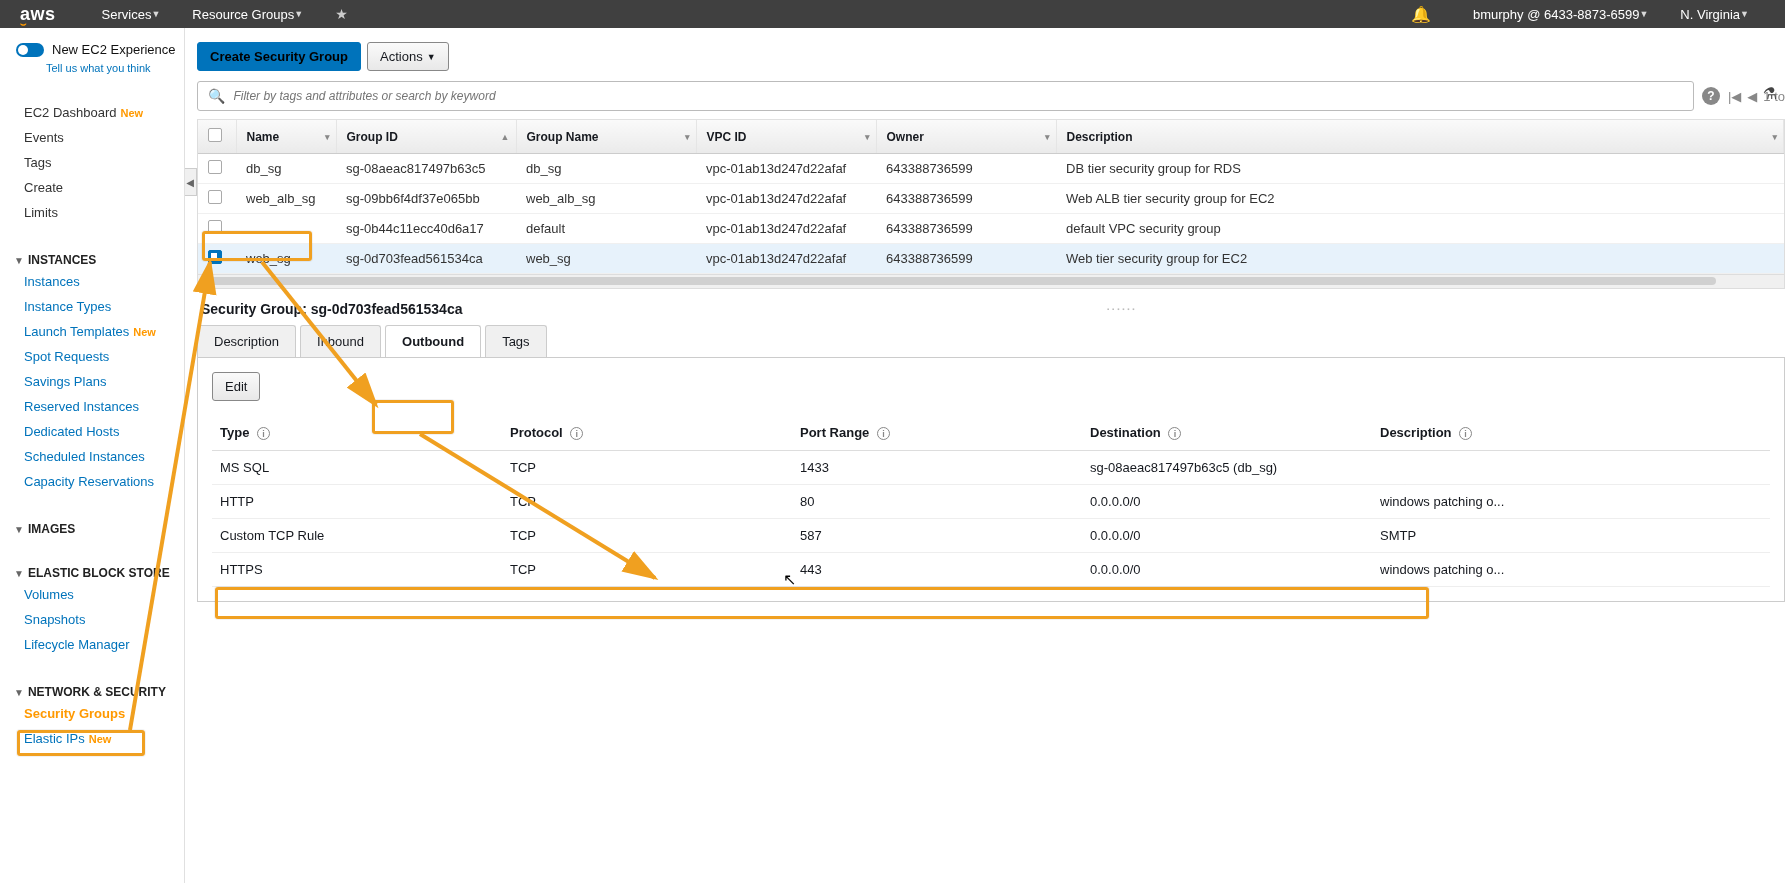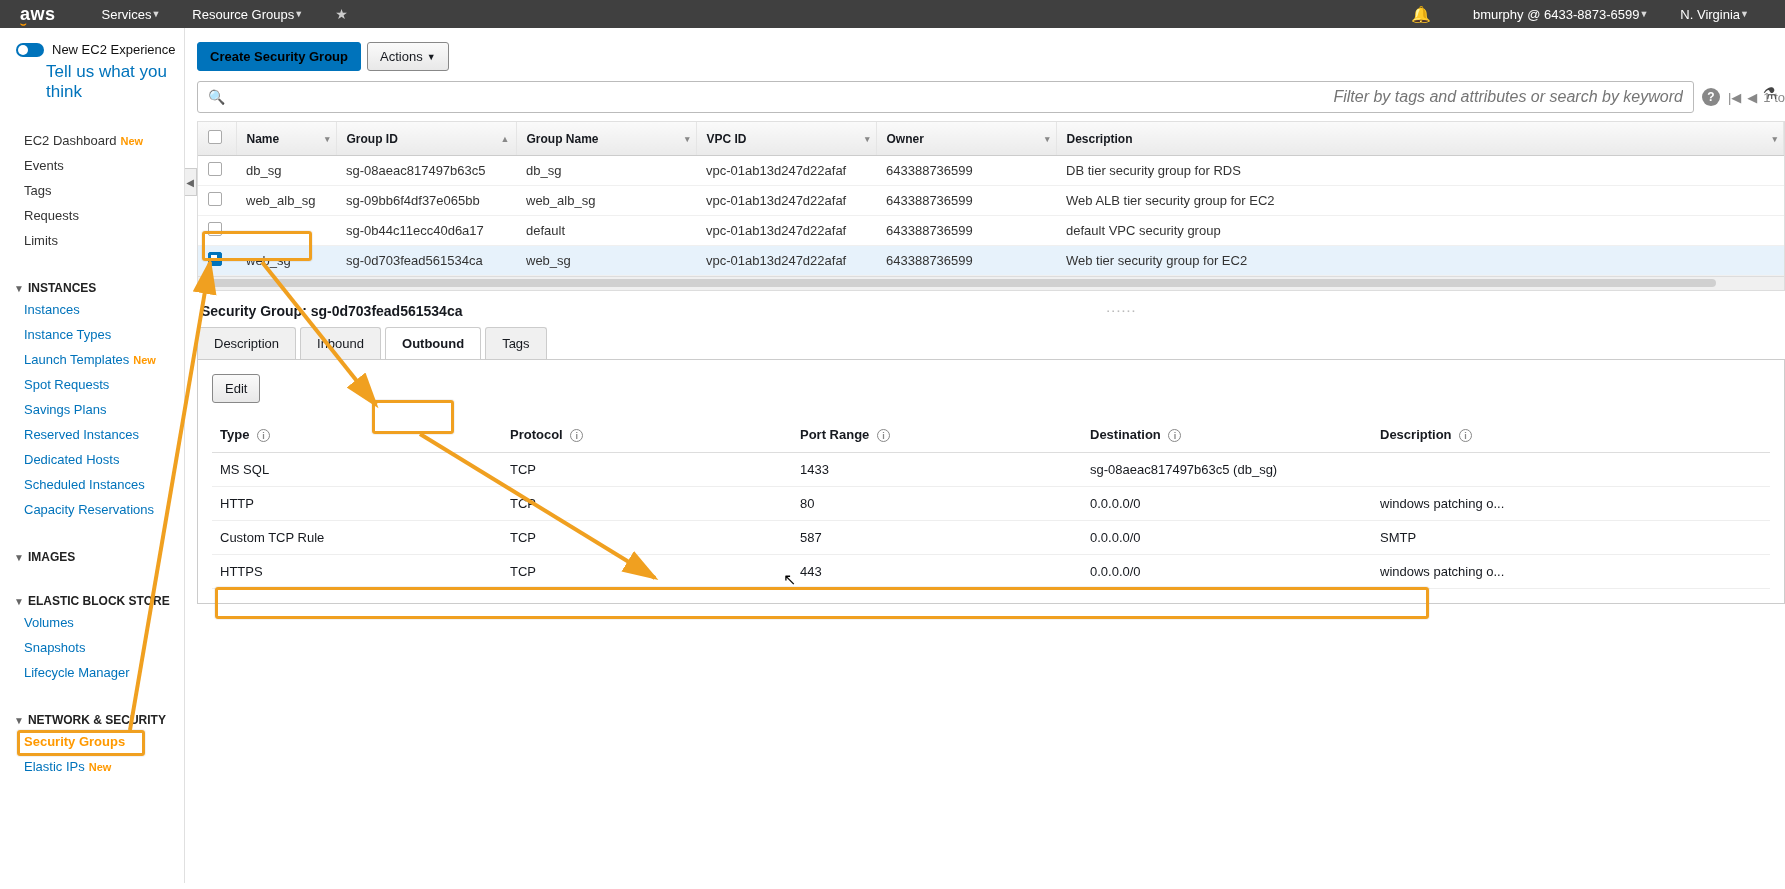--- a/index.html
+++ b/index.html
@@ -17,21 +17,21 @@
 
 
 .layout { display: flex; height: calc(100% - 34px); }
 .sidebar { width: 185px; flex-shrink: 0; border-right: 1px solid #e0e0e0; overflow-y: auto; padding: 10px 0 10px 10px; height: 100%; position: relative; }
 .sidebar::-webkit-scrollbar { width: 10px; }
 .sidebar::-webkit-scrollbar-thumb { background: #c0c0c0; border-radius: 5px; }
 .sidebar-toggle-row { display: flex; align-items: center; gap: 8px; padding: 4px 6px; }
 .toggle { width: 28px; height: 14px; background: #0073bb; border-radius: 7px; position: relative; }
 .toggle::after { content:''; position:absolute; left:2px; top:2px; width:10px; height:10px; background:#fff; border-radius:50%; }
 .sidebar .exp-label { font-size: 13px; color: #111; }
-.sidebar .exp-sub { font-size: 17px; color: #0073bb; margin-left: 36px; margin-top: 1px; }
+.sidebar .exp-sub { font-size: 11px; color: #0073bb; margin-left: 36px; margin-top: 1px; }
 .sidebar .section { margin-top: 26px; }
 .sidebar .section-header { display: flex; align-items: center; gap: 4px; font-weight: bold; font-size: 12px; color: #222; padding: 2px 4px; cursor: pointer; }
 .sidebar .section-header .tri { font-size: 10px; color: #666; }
 .sidebar .link { padding: 5px 8px 5px 14px; color: #0073bb; font-size: 13px; cursor: pointer; display: block; }
 .sidebar .link.plain { color: #333; }
 .sidebar .badge-new { color: #ff9900; font-size: 11px; font-weight: bold; margin-left: 4px; }
 .sidebar .active { color: #ff9900; font-weight: bold; }
 
 .main { flex: 1; display: flex; flex-direction: column; padding: 14px 0 0 12px; position: relative; overflow: hidden; }
 .collapse-btn { position: absolute; left: -2px; top: 140px; width: 14px; height: 28px; background: #f0f0f0; border: 1px solid #ccc; display: flex; align-items: center; justify-content: center; font-size: 10px; color: #666; cursor: pointer; }
@@ -40,21 +40,21 @@
 .toolbar { display: flex; gap: 6px; margin-bottom: 10px; }
 .btn { padding: 6px 12px; border: 1px solid #888; border-radius: 3px; background: linear-gradient(#fafafa, #e8e8e8); font-size: 13px; cursor: pointer; display: inline-flex; align-items: center; gap: 4px; }
 .btn-primary { background: #0073bb; border-color: #0073bb; color: #000000; font-weight: bold; }
 .btn .caret { font-size: 9px; }
 .flask-icon { position:absolute; right:8px; top:56px; font-size:16px; color:#444; }
 
 
 .search-row { display: flex; align-items: center; gap: 8px; margin-bottom: 8px; }
 .search-box { flex: 1; border: 1px solid #bbb; border-radius: 3px; padding: 6px 10px; display: flex; align-items: center; gap: 8px; background: #fff; }
 .search-box .mag { color: #888; font-size: 14px; }
-.search-box input { border: none; outline: none; flex: 1; font-size: 16px; color: #555; font-style: italic; text-align: right; }
+.search-box input { border: none; outline: none; flex: 1; font-size: 12px; color: #555; font-style: italic; }
 .help-icon { width: 18px; height:18px; border-radius:50%; background:#888; color:#fff; display:flex; align-items:center; justify-content:center; font-size:12px; font-weight:bold; }
 .pager { display: flex; align-items: center; gap: 6px; color: #888; font-size: 13px; }
 .pager .arrow { font-size: 13px; cursor: pointer; }
 
 
 .table-wrap { border: 1px solid #ddd; border-top: 1px solid #e0e0e0; overflow: hidden; }
 .tbl { width: 100%; border-collapse: collapse; table-layout: fixed; }
 .tbl th { background: linear-gradient(#fafafa,#eaeaea); text-align: left; padding: 8px 10px; font-weight: bold; font-size: 12px; border-bottom: 1px solid #ccc; border-right: 1px solid #e5e5e5; position:relative; }
 .tbl th .sort { position:absolute; right:6px; top:50%; transform:translateY(-50%); font-size: 9px; color: #888; }
 .tbl td { padding: 6px 10px; font-size: 13px; color: #333; border-bottom: 1px solid #f0f0f0; white-space: nowrap; overflow: hidden; text-overflow: ellipsis; }
@@ -119,21 +119,21 @@
     <div class="sidebar-toggle-row">
       <div class="toggle"></div>
       <div class="exp-label">New EC2 Experience</div>
     </div>
     <div class="exp-sub">Tell us what you think</div>
 
     <div class="section" id="sec-top">
         <a class="link plain">EC2 Dashboard<span class="badge-new">New</span></a>
         <a class="link plain">Events</a>
         <a class="link plain">Tags</a>
-        <a class="link plain">Requests</a>
+        <a class="link plain">Create</a>
         <a class="link plain">Limits</a>
       </div>
 
     <div class="section">
       <div class="section-header">
           <span class="tri">▼</span>
           <span>INSTANCES</span>
         </div>
       <div id="sec-instances">
           <a class="link">Instances</a>

